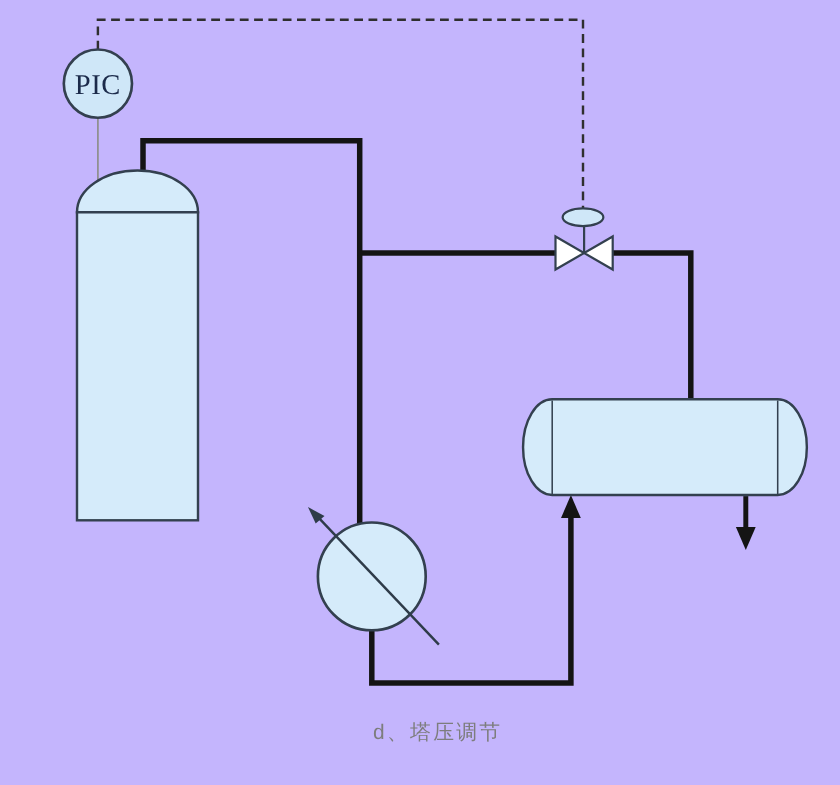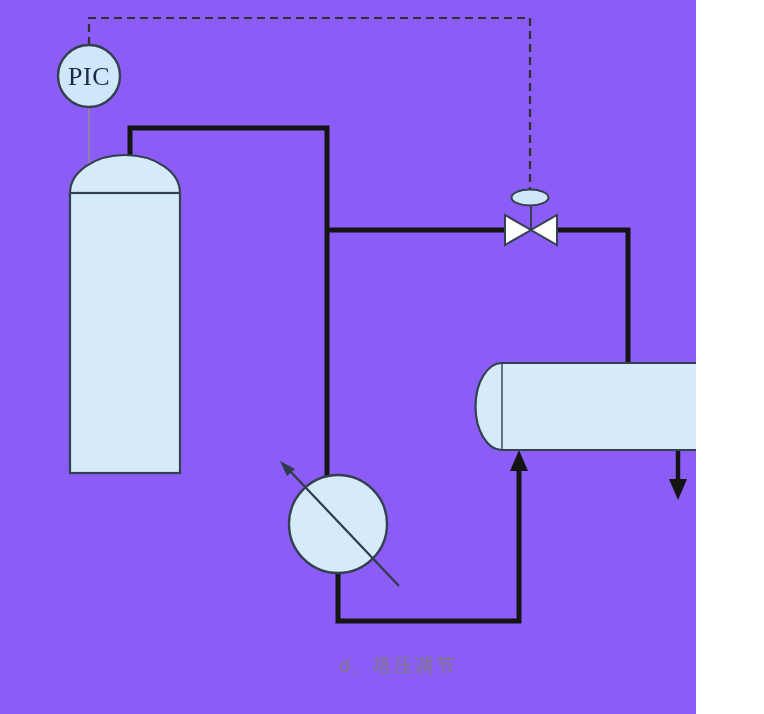--- a/index.html
+++ b/index.html
@@ -2,23 +2,23 @@
 <html><head>
 <meta charset="utf-8">
 <style>
   html, body {
     margin: 0;
     padding: 0;
     background: #ffffff;
   }
   .stage {
     position: relative;
-    width: 696px;
+    width: 764px;
     height: 714px;
-    background: #8b5cf6;
+    background: #c4b5fd;
     overflow: hidden;
     font-family: "Liberation Sans", sans-serif;
   }
   svg { display: block; }
   .instrument-label {
     font-family: "Liberation Serif", "DejaVu Serif", serif;
     font-size: 26px;
     letter-spacing: 0.5px;
   }
   .caption-label {

